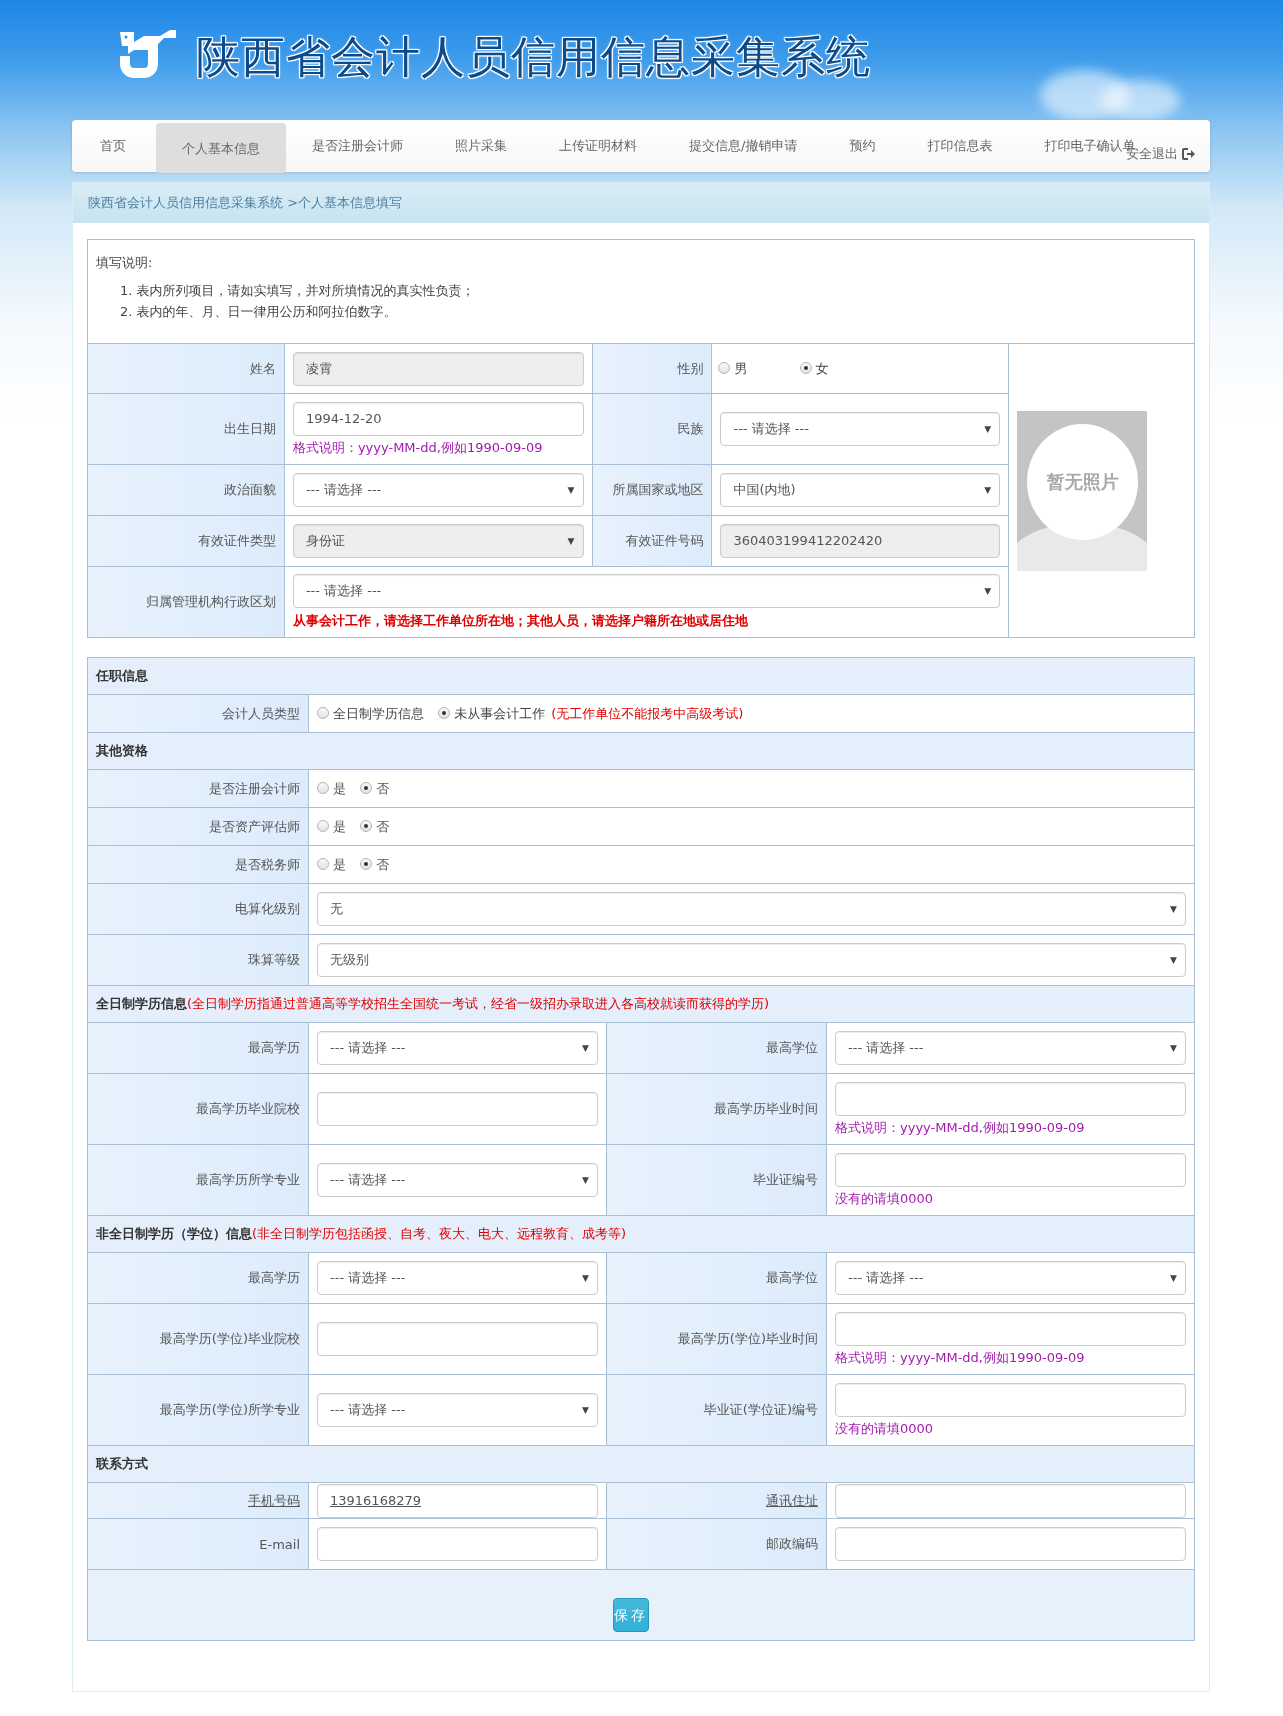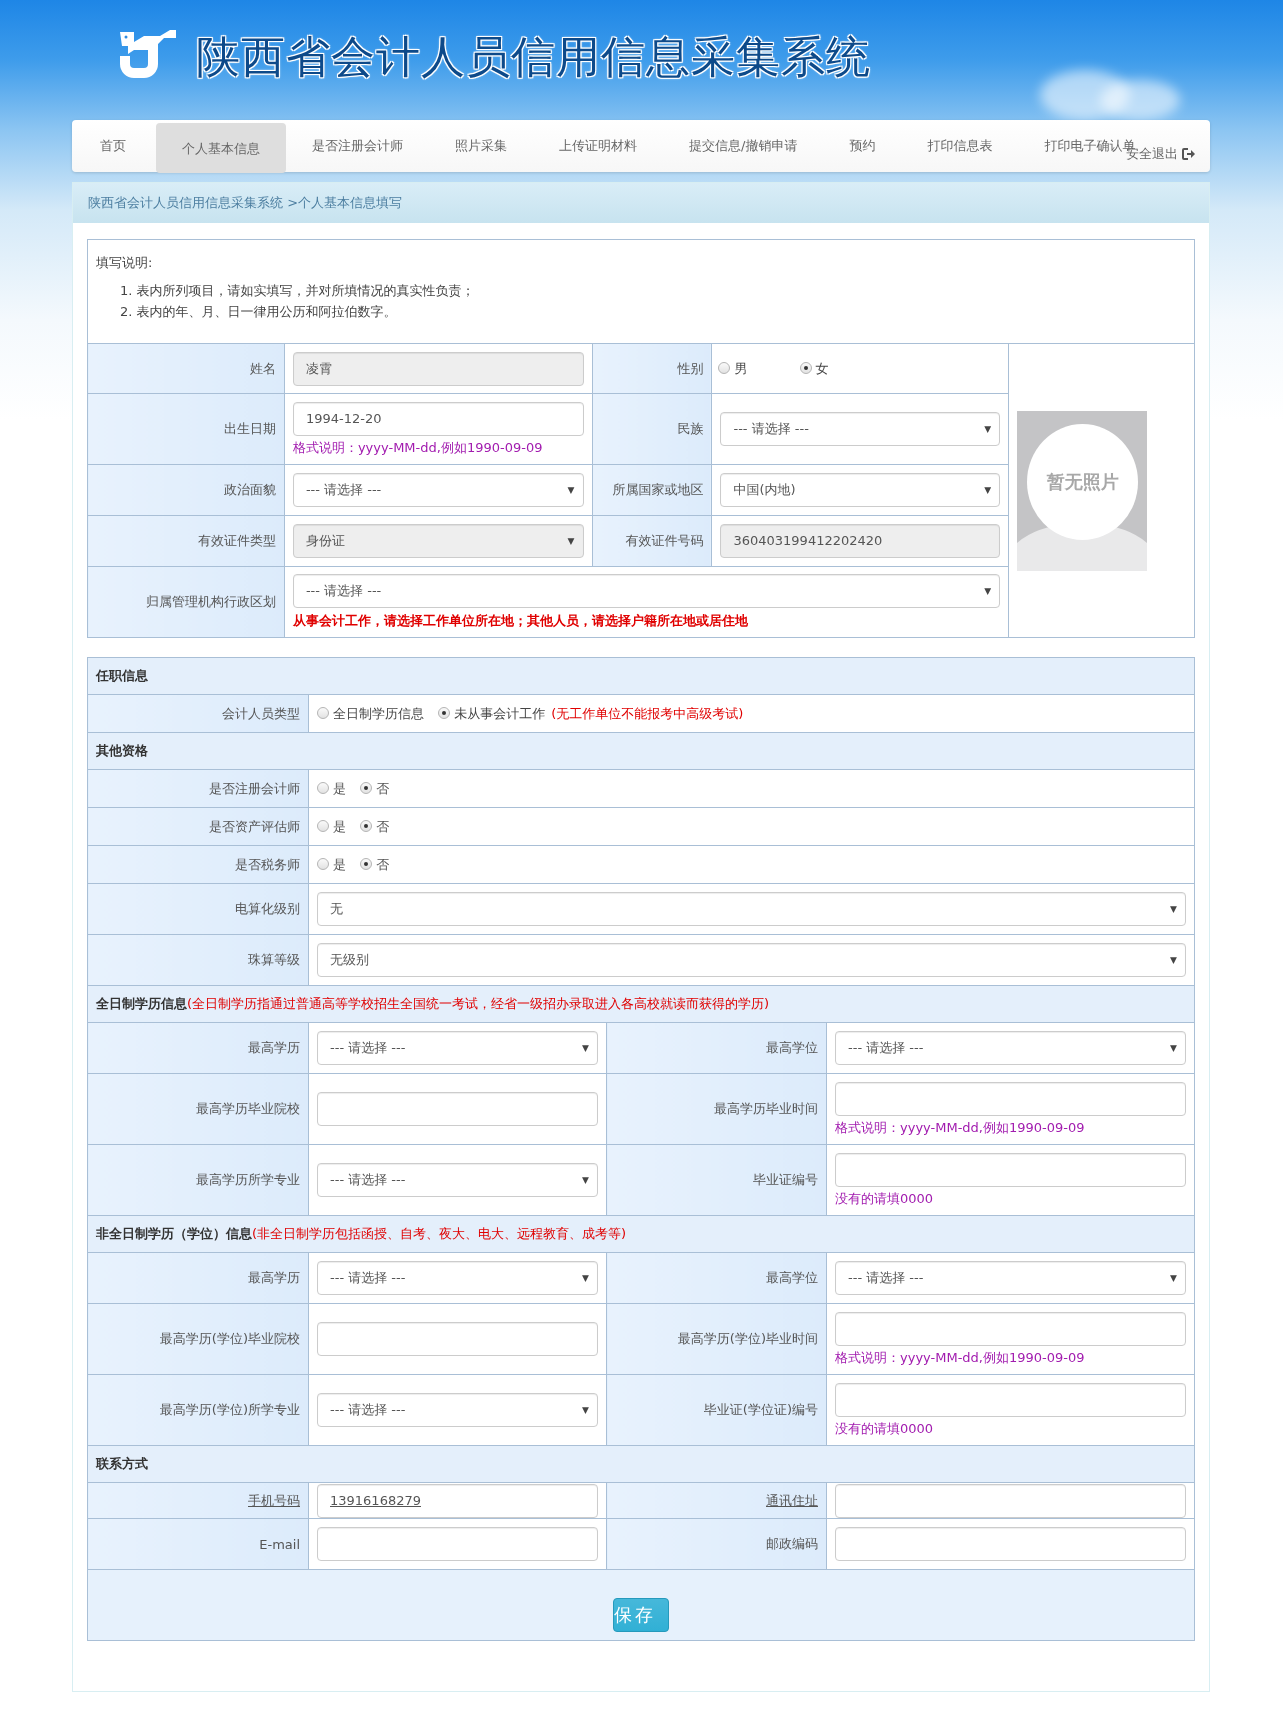--- a/index.html
+++ b/index.html
@@ -57,22 +57,22 @@
   .hint { font-size: 13px; color: #a21caf; margin-top: 3px; }
   .red-note { color: #e00000; font-weight: bold; font-size: 13px; margin-top: 4px; }
   .radio { display: inline-block; width: 12px; height: 12px; border: 1px solid #b5b5b5; border-radius: 50%; background: linear-gradient(#fafafa,#e2e2e2); vertical-align: -1px; position: relative; margin-right: 4px; cursor: pointer; }
   .radio.checked::after { content: ""; position: absolute; left: 3px; top: 3px; width: 4px; height: 4px; border-radius: 50%; background: #333; }
   .radio-group { font-size: 13px; color: #444; }
   .radio-opt { margin-right: 10px; cursor: pointer; }
   .photo { position: absolute; width: 130px; height: 160px; background: #c4c4c6; overflow: hidden; }
   .photo .body { position: absolute; left: -10px; top: 112px; width: 150px; height: 80px; border-radius: 50% 50% 0 0; background: #e9e9ea; }
   .photo .face { position: absolute; left: 10px; top: 13px; width: 111px; height: 116px; border-radius: 50%; background: #fff; text-align: center; line-height: 116px; color: #a8a8a8; font-weight: bold; font-size: 18px; }
   .save-btn {
-    position: absolute; width: 56px; height: 34px; background: linear-gradient(#46b8da, #31b0d5);
-    border: 1px solid #269abc; border-radius: 4px; color: #fff; font-size: 18px; text-align: left; line-height: 32px; letter-spacing: 3px; cursor: pointer;
+    position: absolute; width: 36px; height: 34px; background: linear-gradient(#46b8da, #31b0d5);
+    border: 1px solid #269abc; border-radius: 4px; color: #fff; font-size: 14px; text-align: right; line-height: 32px; letter-spacing: 3px; cursor: pointer;
   }
 </style>
 </head>
 <body>
 
 <div class="header">
   <div class="cloud" style="left:1040px;top:70px;width:90px;height:50px;"></div>
   <div class="cloud" style="left:1100px;top:80px;width:80px;height:40px;"></div>
   <svg class="logo" viewBox="0 0 60 58">
     <path d="M2 10 h14 v10 l10 -6 h16 l10 -6 h6 v8 h-12 l-6 6 v20 a14 14 0 0 1 -14 14 h-10 a14 14 0 0 1 -14 -14 v-8 h10 v8 a4 4 0 0 0 4 4 h10 a4 4 0 0 0 4 -4 v-14 h-14 l-6 4 v-8 h-6 z" fill="#fff"></path>

